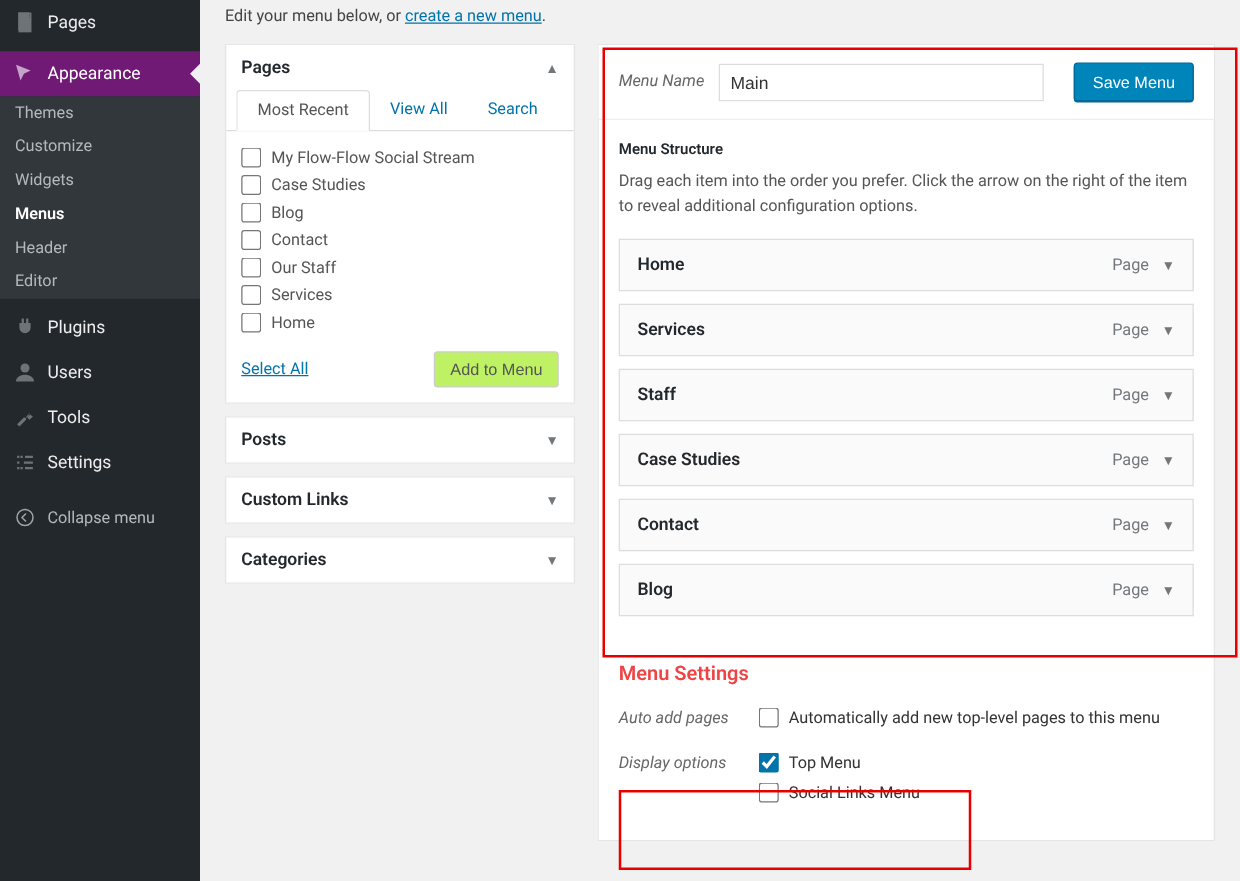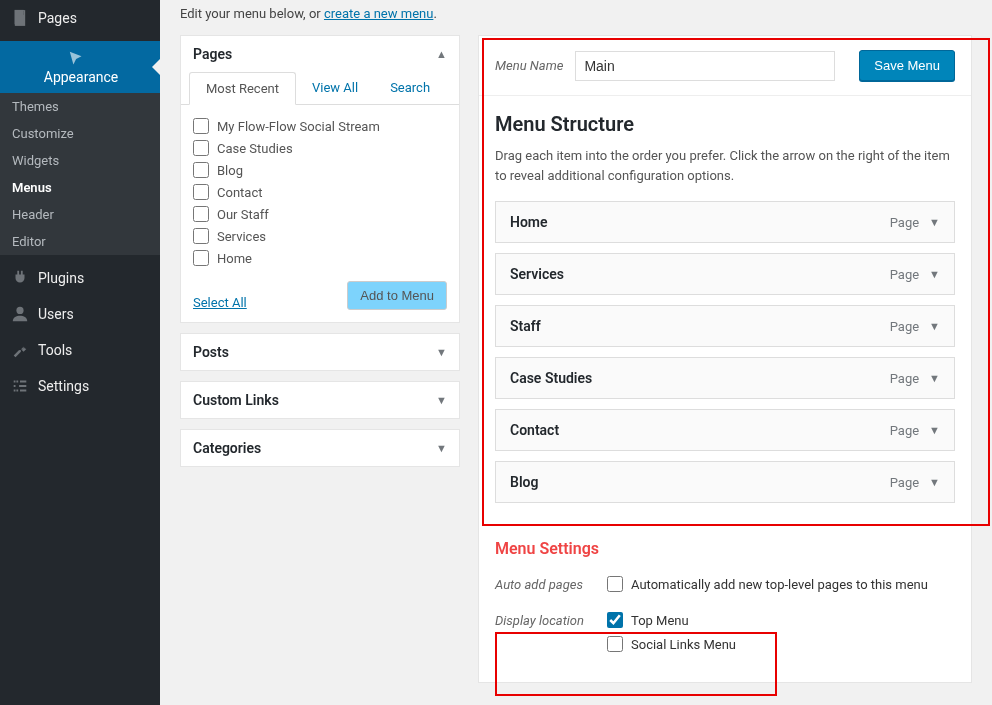--- a/index.html
+++ b/index.html
@@ -3,21 +3,21 @@
 <meta charset="utf-8">
 <style>
   * { box-sizing: border-box; margin: 0; padding: 0; }
   body { font-family: -apple-system, BlinkMacSystemFont, "Segoe UI", Roboto, sans-serif; font-size: 13px; color: #444; background: #f1f1f1; width: 992px; height: 705px; overflow: hidden; position: relative; }
   
   
   .sidebar { width: 160px; background: #23282d; height: 705px; position: absolute; left: 0; top: 0; color: #eee; }
   .menu-item { display: flex; align-items: center; padding: 8px 8px 8px 10px; color: #eee; cursor: pointer; font-size: 14px; }
   .menu-item .icon { width: 20px; height: 20px; margin-right: 8px; opacity: 0.6; display: flex; align-items: center; justify-content: center; }
   .menu-item .icon svg { width: 18px; height: 18px; fill: #a0a5aa; }
-  .menu-item.current { background: #0369a1; color: #fff; position: relative; flex-direction: column; }
+  .menu-item.current { background: #701a75; color: #fff; position: relative; }
   .menu-item.current .icon svg { fill: #fff; }
   .menu-item.current::after { content: ""; position: absolute; right: 0; top: 50%; margin-top: -8px; border: 8px solid transparent; border-right-color: #f1f1f1; }
   .submenu { background: #32373c; }
   .submenu .sub-item { padding: 6px 12px; color: #b4b9be; font-size: 13px; cursor: pointer; }
   .submenu .sub-item.active { color: #fff; font-weight: 600; }
   .collapse-item { display: flex; align-items: center; padding: 8px 10px; color: #b4b9be; font-size: 13px; cursor: pointer; margin-top: 8px; }
   .collapse-item .icon { width: 20px; height: 20px; margin-right: 8px; display:flex; align-items:center; justify-content:center; }
   .collapse-item .icon svg{ width:16px; height:16px; fill:#a0a5aa;}
   .menu-separator { height: 5px; }
   
@@ -33,32 +33,32 @@
   .metabox { background: #fff; border: 1px solid #e5e5e5; margin-bottom: 10px; }
   .metabox-header { display: flex; align-items: center; justify-content: space-between; padding: 10px 12px; font-weight: 600; font-size: 14px; cursor: pointer; color:#23282d; }
   .metabox-header .arrow { color: #72777c; font-size: 11px; }
   .metabox-body { padding: 0 12px 12px 12px; }
   .tabs { border-bottom: 1px solid #ddd; margin: 0 -12px 10px -12px; padding: 0 8px; display: flex; gap: 0; }
   .tab { padding: 8px 16px; font-size: 13px; color: #0073aa; cursor: pointer; }
   .tab.active { border: 1px solid #ddd; border-bottom: 1px solid #fff; margin-bottom: -1px; background: #fff; border-radius: 3px 3px 0 0; color: #555; }
   .page-list { }
   .page-item { display: flex; align-items: flex-end; gap: 8px; padding: 3px 0; font-size: 13px; color: #555; }
   .page-item input[type=checkbox]{ width:16px; height:16px; border:1px solid #b4b9be; }
-  .select-row { display: flex; justify-content: space-between; align-items: flex-end; margin-top: 12px; }
+  .select-row { display: flex; justify-content: space-between; align-items: center; margin-top: 12px; }
   .select-all { color: #0073aa; text-decoration: underline; font-size: 13px; cursor:pointer; }
-  .btn { background: #7dd3fc; border: 1px solid #ccc; border-radius: 3px; padding: 6px 12px; font-size: 13px; color: #555; cursor: pointer; }
+  .btn { background: #bef264; border: 1px solid #ccc; border-radius: 3px; padding: 6px 12px; font-size: 13px; color: #555; cursor: pointer; }
   
   
   .menu-panel { border: 1px solid #e5e5e5; background: #fff; }
   .menu-top { padding: 14px 16px; display: flex; align-items: center; gap: 12px; border-bottom: 1px solid #eee; background:#fff; }
   .menu-top .label { font-style: italic; color: #666; font-size: 13px; white-space: nowrap; }
   .menu-top input[type=text] { flex: 0 0 260px; border: 1px solid #ddd; padding: 6px 8px; font-size: 14px; color:#333; }
   .btn-primary { background: #0085ba; border: 1px solid #006799; border-radius: 3px; padding: 7px 14px; color: #fff; font-size: 13px; font-weight: 500; cursor: pointer; margin-left:auto; box-shadow: 0 1px 0 #006799; }
   .menu-body { padding: 16px; }
-  .menu-body h3 { font-size: 20px; font-weight: 600; margin-bottom: 10px; color:#23282d; }
+  .menu-body h3 { font-size: 12px; font-weight: 600; margin-bottom: 10px; color:#23282d; }
   .menu-body p { font-size: 13px; color: #555; margin-bottom: 16px; line-height: 1.5; }
   .menu-items { }
   .menu-struct-item { border: 1px solid #ddd; background: #fafafa; margin-bottom: 10px; display: flex; align-items: center; padding: 12px 14px; cursor: move; }
   .menu-struct-item .title { font-weight: 600; font-size: 14px; color: #23282d; }
   .menu-struct-item .type { margin-left: auto; color: #72777c; font-size: 13px; margin-right: 10px; }
   .menu-struct-item .caret { color: #72777c; font-size: 11px; }
   
   .settings { padding: 10px 16px 16px 16px; }
   .settings h3 { font-size: 16px; font-weight: 600; margin-bottom: 12px; color:#ef4444; }
   .setting-row { display: flex; align-items: flex-start; margin-bottom: 14px; gap: 12px; margin-top: 18px; }
@@ -127,20 +127,29 @@
       </span>
     <span>Tools</span>
   </div>
   <div class="menu-item">
     <span class="icon">
         <svg viewBox="0 0 20 20">
           <path d="M6 4h2v2H6zM3 9h2v2H3zm6 0h8v2H9zM3 4h2v2H3zm7 0h7v2h-7zM6 14h2v2H6zm-3 0h2v2H3zm7 0h7v2h-7z"></path>
         </svg>
       </span>
     <span>Settings</span>
+  </div>
+  <div class="collapse-item">
+    <span class="icon">
+        <svg viewBox="0 0 20 20">
+          <circle cx="10" cy="10" r="8" fill="none" stroke="#a0a5aa" stroke-width="1.5"></circle>
+          <path d="M11 6l-4 4 4 4" fill="none" stroke="#a0a5aa" stroke-width="1.5"></path>
+        </svg>
+      </span>
+    <span>Collapse menu</span>
   </div>
 </div>
 
 <div class="main">
   <div class="intro">
     <span>Edit your menu below, or </span><a href="#">create a new menu</a><span>.</span>
   </div>
   <div class="columns">
     <div class="col-left">
 
@@ -260,21 +269,21 @@
           <div class="setting-row">
             <span class="slabel">Auto add pages</span>
             <div class="opts">
               <label class="opt">
                   <input type="checkbox" style="">
                   <span>Automatically add new top-level pages to this menu</span>
                 </label>
             </div>
           </div>
           <div class="setting-row">
-            <span class="slabel">Display location</span>
+            <span class="slabel">Display options</span>
             <div class="opts">
               <label class="opt">
                   <input type="checkbox" checked="" style="">
                   <span>Top Menu</span>
                 </label>
               <label class="opt">
                   <input type="checkbox" style="">
                   <span>Social Links Menu</span>
                 </label>
             </div>

